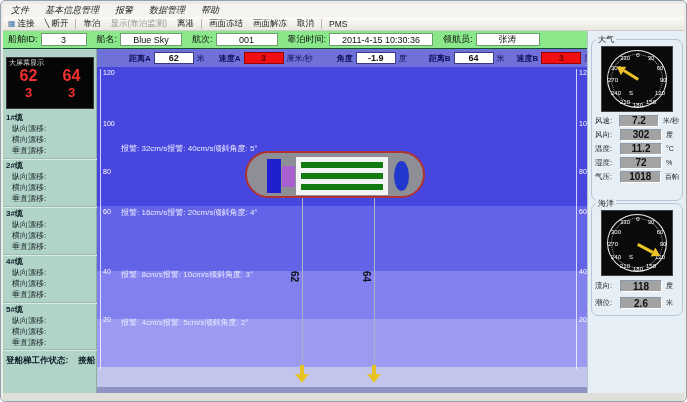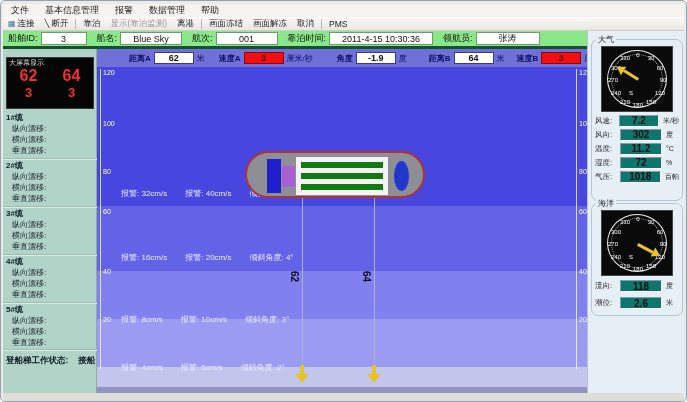--- a/index.html
+++ b/index.html
@@ -1,28 +1,28 @@
 <!DOCTYPE html>
 <html><head>
 <meta charset="utf-8">
 <style>
   html,body{margin:0;padding:0;background:#fff;}
   *{box-sizing:border-box;font-family:"Liberation Sans","DejaVu Sans",sans-serif;}
   #app{position:relative;width:687px;height:402px;background:#eceae4;border:1px solid #93a2b1;border-radius:5px;overflow:hidden;}
   
-  #menubar{position:absolute;left:2px;top:3px;right:2px;height:13px;background:#f4f3ef;display:flex;align-items:center;font-size:9px;color:#222;}
+  #menubar{position:absolute;left:2px;top:3px;right:2px;height:13px;background:#f4f3ef;display:flex;align-items:center;font-size:9px;color:#222;font-style:italic;}
   #menubar span{padding:0 8px;cursor:default;}
   
   #toolbar{position:absolute;left:2px;top:16px;right:2px;height:14px;background:linear-gradient(#fcfbf8,#e9e7e0);border-bottom:1px solid #cfcdc5;display:flex;align-items:center;font-size:8.5px;color:#222;}
   .tbtn{padding:0 5px;display:flex;align-items:center;gap:2px;white-space:nowrap;}
   .tbtn.disabled{color:#999;}
   .tico{font-size:8px;line-height:8px;}
   .sep{width:1px;height:10px;background:#b9b6ae;margin:0 2px;}
   
-  #greenbar{position:absolute;left:2px;top:30px;width:584px;height:18px;background:#8ae88a;border-bottom:3px solid #14532d;display:flex;align-items:center;font-size:9px;color:#111;}
+  #greenbar{position:absolute;left:2px;top:30px;width:584px;height:18px;background:#8ae88a;border-bottom:1px solid #14532d;display:flex;align-items:center;font-size:9px;color:#111;}
   .gpair{display:flex;align-items:center;}
   .gpair .lbl{margin-left:10px;margin-right:3px;white-space:nowrap;}
   .ibox{background:#fff;border:1px solid #6f9b6f;height:13px;display:flex;align-items:center;justify-content:center;font-size:9px;color:#111;}
   
   #rightpanel{position:absolute;left:586px;top:30px;right:2px;bottom:8px;background:#e6eef6;border-left:1px solid #b5c3d2;}
   .group{position:absolute;left:3px;width:92px;border:1px solid #b5c6d6;border-radius:7px;}
   .gcap{position:absolute;top:-6px;left:4px;background:#e6eef6;padding:0 2px;font-size:8px;color:#222;}
   .gauge{position:relative;width:72px;height:66px;background:#0a0a0a;margin:6px auto 2px auto;border:1px solid #444;}
   .gring{position:absolute;left:5px;top:3px;width:60px;height:58px;border:1px solid #eee;border-radius:50%;}
   .gring2{position:absolute;left:9px;top:7px;width:52px;height:50px;border:1px dotted #aaa;border-radius:50%;}
@@ -31,21 +31,21 @@
   .ct120{left:58px;top:46px}.ct150{left:49px;top:55px}.ct180{left:36px;top:58px}.ct210{left:23px;top:55px}
   .ct240{left:14px;top:46px}.ct270{left:11px;top:33px}.ct300{left:14px;top:21px}.ct330{left:23px;top:11px}
   .cts{position:absolute;left:29px;top:46px;font-size:6px;color:#fff;transform:translate(-50%,-50%);}
   .needle-wrap{position:absolute;left:36px;top:33px;width:0;height:0;}
   .needle{position:absolute;left:-1.5px;bottom:0;width:3px;height:17px;background:#edc427;}
   .needle::after{content:"";position:absolute;top:-8px;left:-3.5px;width:0;height:0;border-left:5px solid transparent;border-right:5px solid transparent;border-bottom:8px solid #edc427;}
   .nw-atm{transform:rotate(302deg);}
   .nw-sea{transform:rotate(118deg);}
   .wrow{display:flex;align-items:center;height:13px;margin:1px 3px;}
   .wrow .wl{width:25px;font-size:7.5px;color:#222;white-space:nowrap;}
-  .wrow .wb{width:42px;height:12px;background:#0f766e;border:1px solid #8b9aa8;border-right-color:#fff;border-bottom-color:#fff;display:flex;align-items:center;justify-content:center;font-size:10px;font-weight:bold;color:#111;}
+  .wrow .wb{width:42px;height:12px;background:#a3a3a3;border:1px solid #8b9aa8;border-right-color:#fff;border-bottom-color:#fff;display:flex;align-items:center;justify-content:center;font-size:10px;font-weight:bold;color:#111;}
   .wrow .wu{margin-left:4px;font-size:7px;color:#222;white-space:nowrap;}
   .searow{height:16px;}
   
   #sidebar{position:absolute;left:2px;top:48px;width:94px;height:344px;background:#b2d4c8;border-right:1px solid #8fae9f;}
   #led{position:absolute;left:3px;top:8px;width:88px;height:52px;background:#060606;border:1px solid #3a3a3a;}
   #led .ltitle{font-size:7px;color:#ddd;padding:1px 2px;line-height:7px;}
   .lrow{display:flex;justify-content:space-around;color:#f23030;font-family:"DejaVu Sans Mono","Liberation Mono",monospace;font-weight:bold;}
   .lrow1{font-size:16px;line-height:18px;}
   .lrow2{font-size:13px;line-height:15px;}
   #groups{position:absolute;left:0;top:62px;width:94px;}
@@ -68,21 +68,21 @@
   .b2{top:139px;height:65px;background:#6363e7;}
   .b3{top:204px;height:48px;background:#8080ee;}
   .b4{top:252px;height:48px;background:#9b9bf2;}
   .b5{top:300px;height:20px;background:#c3c6ec;}
   .b6{top:320px;height:6px;background:#9094c2;}
   .axis{position:absolute;top:2px;height:300px;width:1px;background:rgba(255,255,255,.75);}
   .axL{left:3px;} .axR{left:479px;}
   .yt{position:absolute;font-size:7px;color:#fff;line-height:7px;}
   .ytl{left:6px;} .ytr{left:482px;}
   .ty0{top:2px}.ty1{top:53px}.ty2{top:101px}.ty3{top:141px}.ty4{top:201px}.ty5{top:249px}
-  .thr{position:absolute;left:24px;font-size:8px;color:#e9e9ff;display:flex;gap:18px;white-space:nowrap;margin-top:45px;}
+  .thr{position:absolute;left:24px;font-size:8px;color:#e9e9ff;display:flex;white-space:nowrap;}
   .th0{top:76px}.th1{top:140px}.th2{top:202px}.th3{top:250px}
   
   #hull{position:absolute;left:148px;top:84px;width:180px;height:47px;background:#8e8e96;border:2px solid #ae3434;border-radius:24px;}
   #sup{position:absolute;left:20px;top:6px;width:14px;height:34px;background:#1f1fd0;}
   #fun{position:absolute;left:35px;top:13px;width:13px;height:21px;background:#a85fd0;}
   #deck{position:absolute;left:49px;top:4px;width:92px;height:38px;background:#f4f4f4;display:flex;flex-direction:column;justify-content:space-evenly;padding:0 5px;}
   .stripe{height:6px;background:#117a11;}
   #bow{position:absolute;left:147px;top:8px;width:15px;height:30px;background:#2238cc;border-radius:50%;}
   .mline{position:absolute;top:131px;height:169px;width:1px;background:#aeb2c8;}
   .ml1{left:205px;} .ml2{left:277px;}

